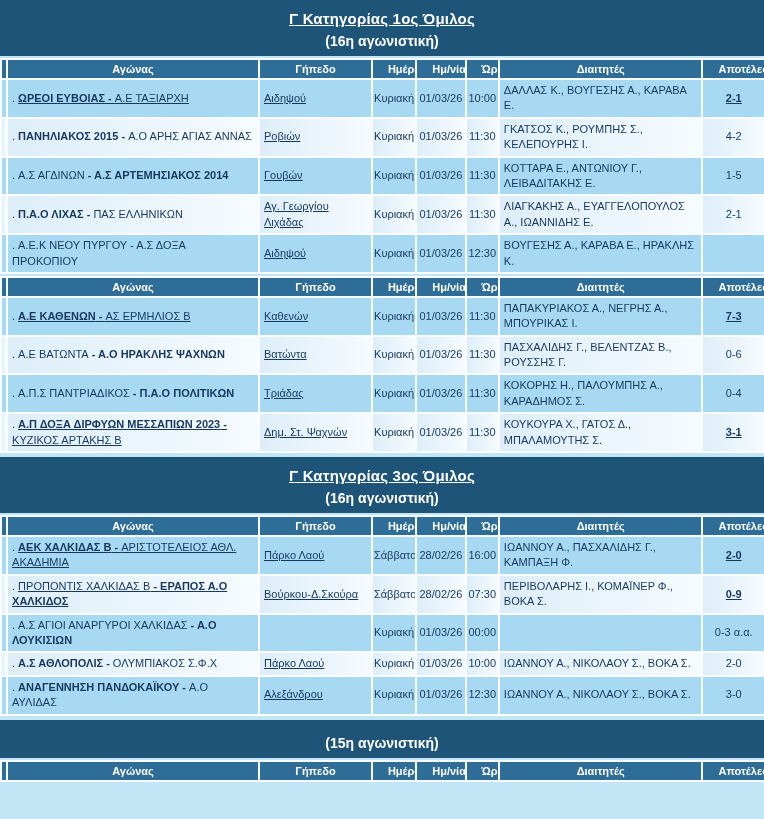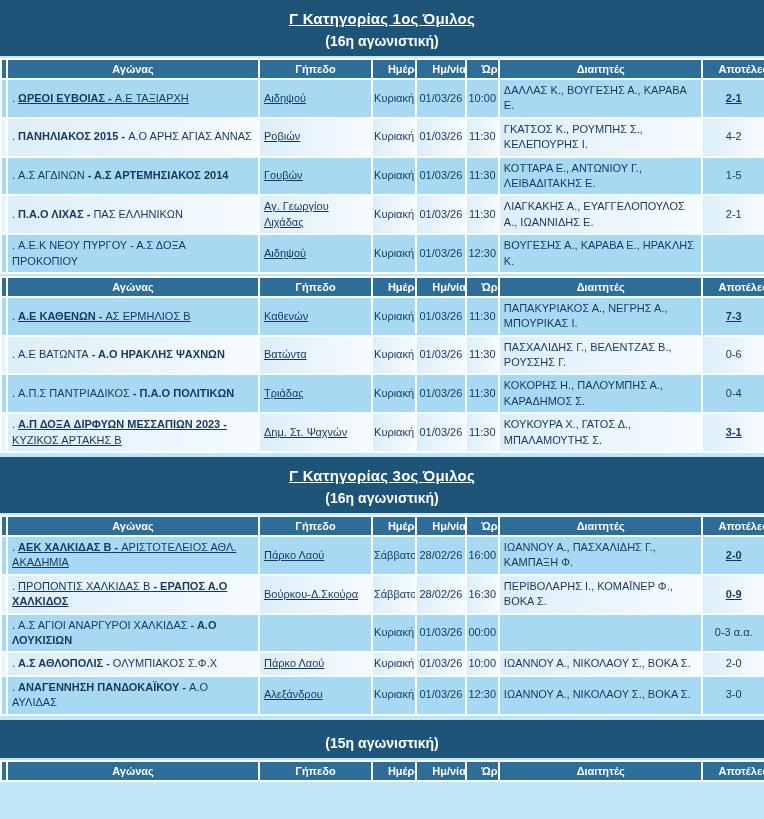--- a/index.html
+++ b/index.html
@@ -242,21 +242,21 @@
     <td class="refs-cell">ΙΩΑΝΝΟΥ Α., ΠΑΣΧΑΛΙΔΗΣ Γ., ΚΑΜΠΑΞΗ Φ.</td>
     <td class="result-cell c"><span class="result link bold">2-0</span></td>
   </tr>
 
   <tr class="match-row row-light bold-away">
     <td class="num-cell"></td>
     <td class="match-cell"><span class="dot">.</span><span class="match-text link"><span class="home">ΠΡΟΠΟΝΤΙΣ ΧΑΛΚΙΔΑΣ Β</span><span class="sep"> - </span><span class="away">ΕΡΑΠΟΣ Α.Ο ΧΑΛΚΙΔΟΣ</span></span></td>
     <td class="stadium-cell"><span class="stadium link">Βούρκου-Δ.Σκούρα</span></td>
     <td class="day-cell c">Σάββατο</td>
     <td class="date-cell c">28/02/26</td>
-    <td class="time-cell c">16:30</td>
+    <td class="time-cell c">07:30</td>
     <td class="refs-cell">ΠΕΡΙΒΟΛΑΡΗΣ Ι., ΚΟΜΑΪΝΕΡ Φ., ΒΟΚΑ Σ.</td>
     <td class="result-cell c"><span class="result link bold">0-9</span></td>
   </tr>
 
   <tr class="match-row row-blue bold-away">
     <td class="num-cell"></td>
     <td class="match-cell"><span class="dot">.</span><span class="match-text"><span class="home">Α.Σ ΑΓΙΟΙ ΑΝΑΡΓΥΡΟΙ ΧΑΛΚΙΔΑΣ</span><span class="sep"> - </span><span class="away">Α.Ο ΛΟΥΚΙΣΙΩΝ</span></span></td>
     <td class="stadium-cell"><span class="stadium"></span></td>
     <td class="day-cell c">Κυριακή</td>
     <td class="date-cell c">01/03/26</td>

